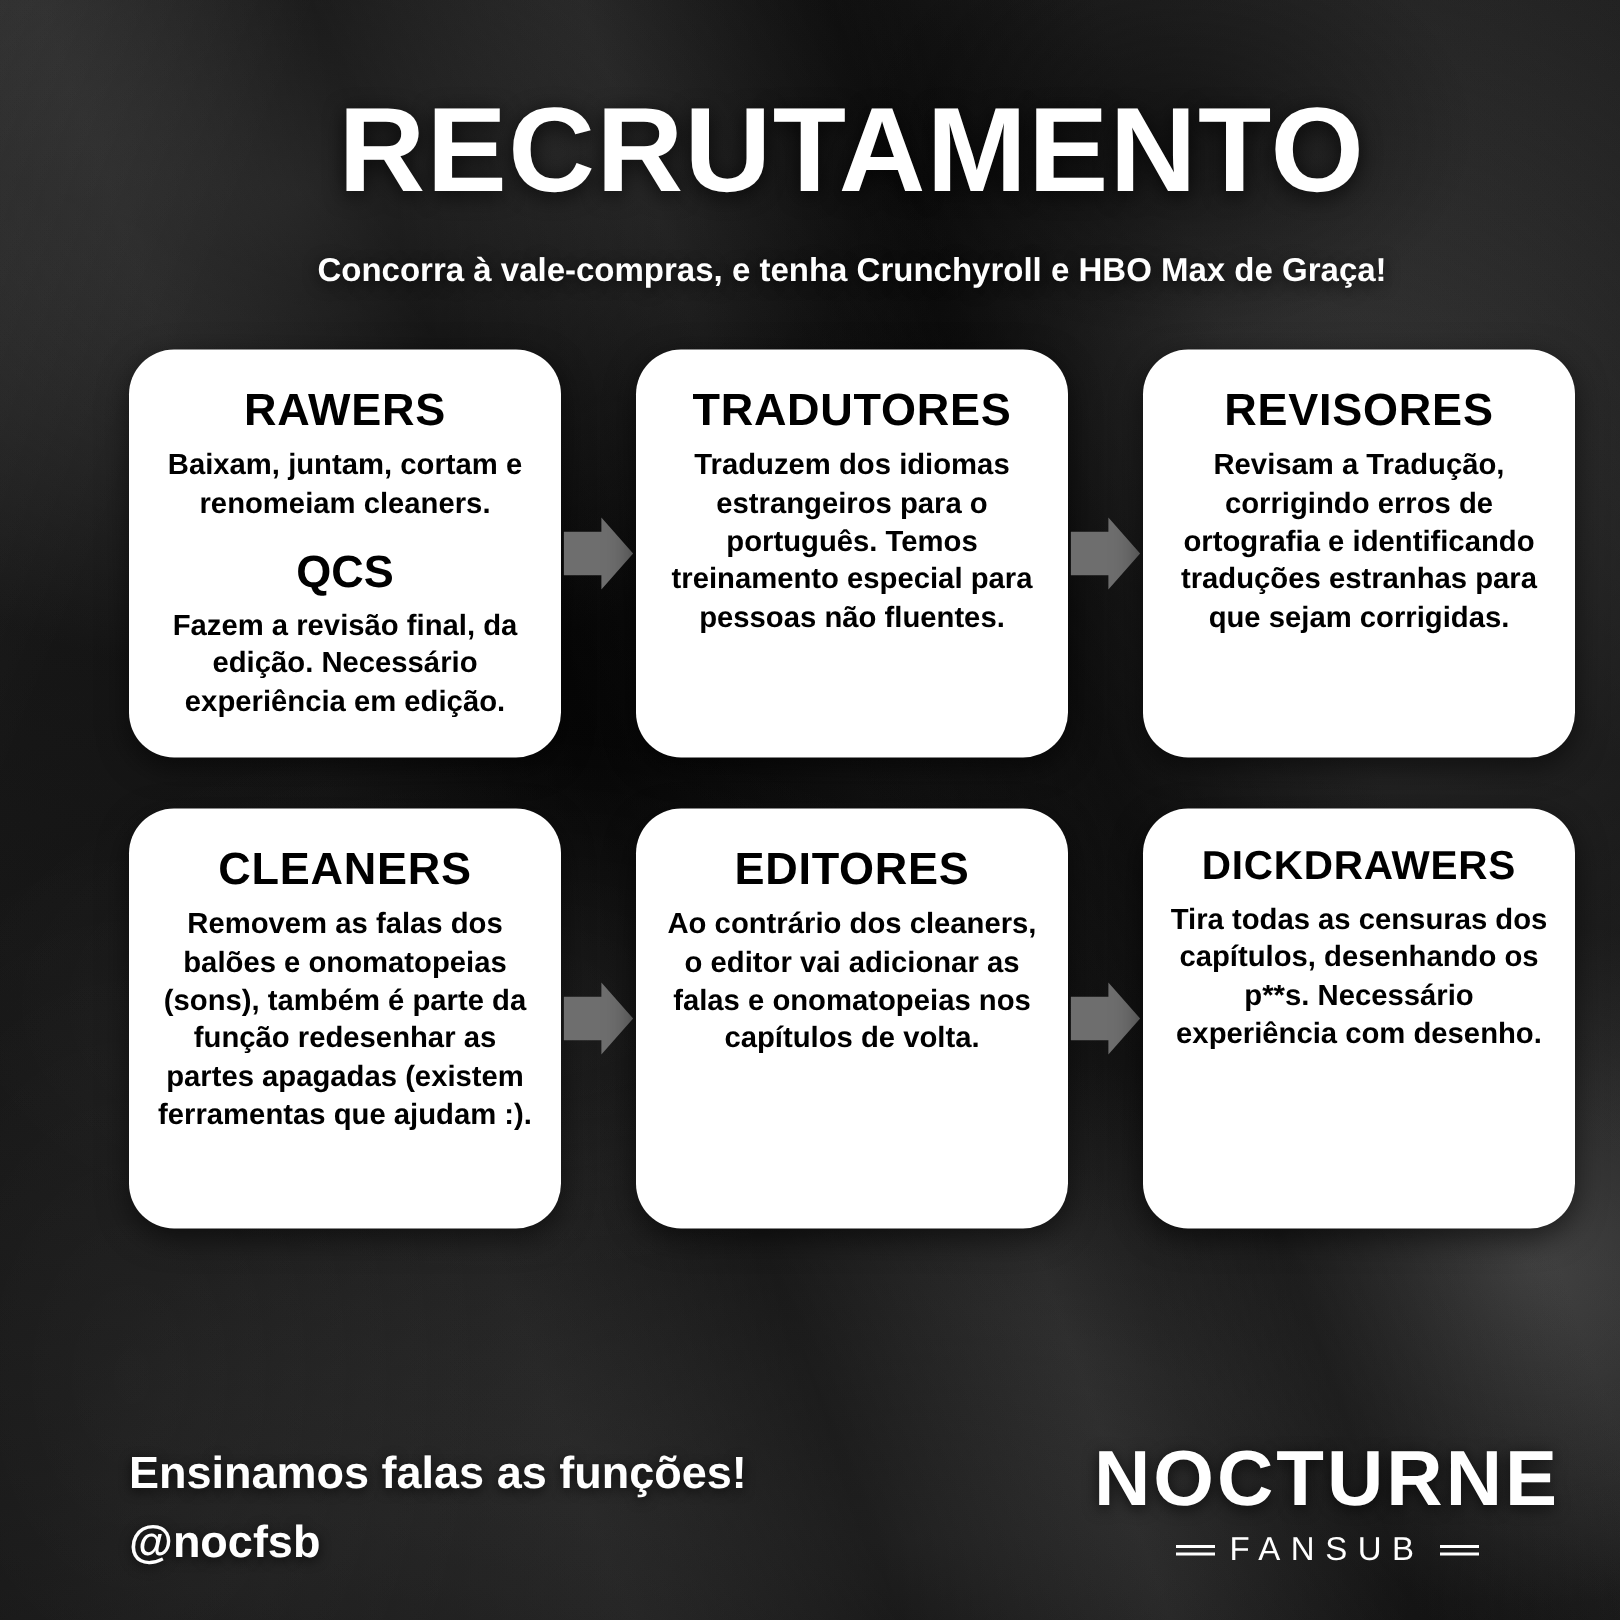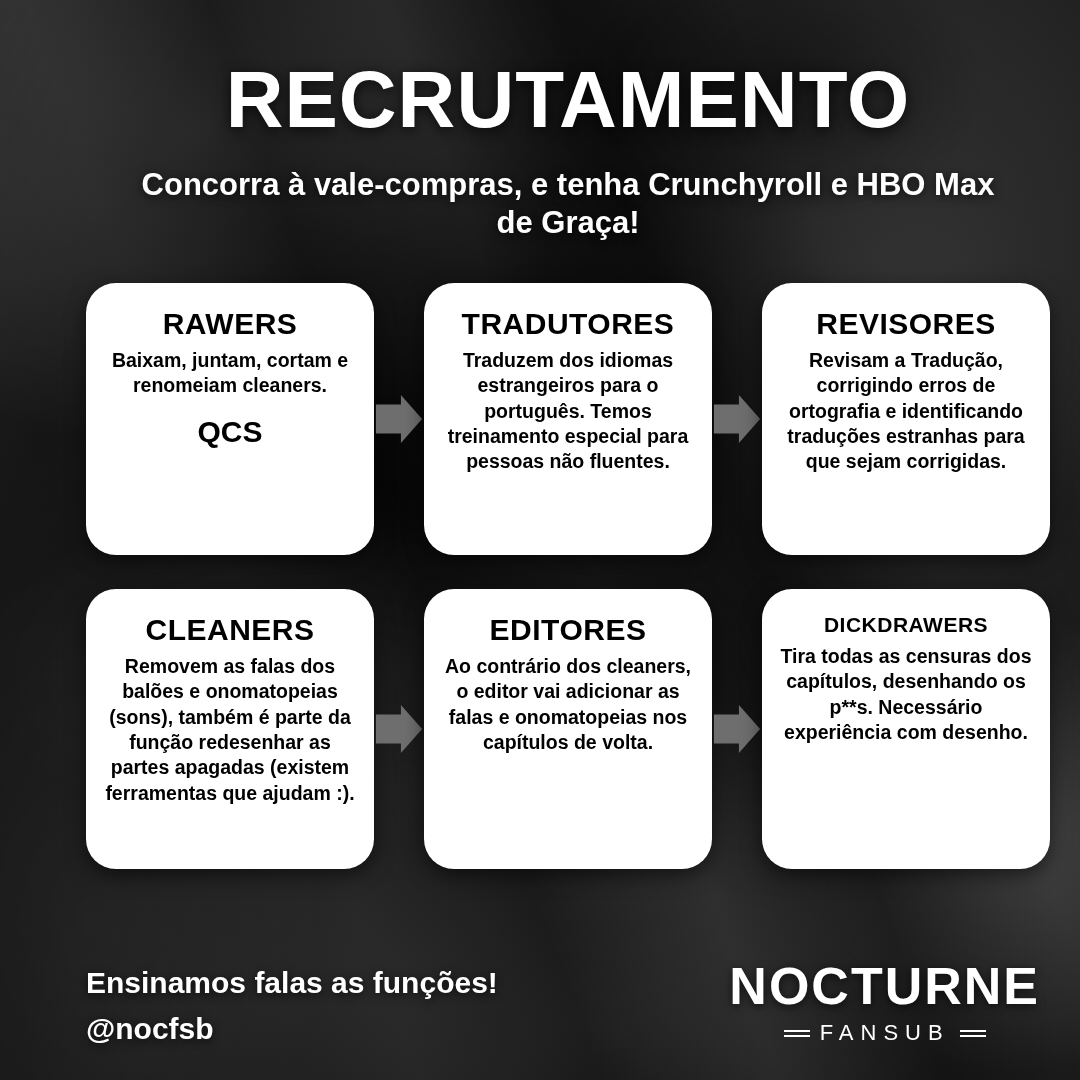--- a/index.html
+++ b/index.html
@@ -66,24 +66,24 @@
     line-height: 0.95;
     font-weight: bold;
     letter-spacing: 1px;
     text-align: center;
     margin: 0;
     text-shadow: 0 3px 14px rgba(0,0,0,0.75);
   }
 
   #subheadline {
     color: #ffffff;
-    font-size: 31px;
+    font-size: 22px;
     line-height: 1.24;
     font-weight: bold;
-    text-align: center;
+    text-align: right;
     margin: 28px auto 0 auto;
     max-width: 880px;
     text-shadow: 0 2px 10px rgba(0,0,0,0.7);
   }
 
   .grid {
     margin-top: 40px;
     display: flex;
     flex-direction: column;
     gap: 34px;
@@ -107,21 +107,21 @@
   }
   .row-2 .card { min-height: 280px; text-align: center; }
 
   .card h3 {
     margin: 4px 0 8px 0;
     font-size: 30px;
     font-weight: bold;
     letter-spacing: 0.5px;
     line-height: 1.1;
   }
-  .card h3.small { font-size: 21px; }
+  .card h3.small { font-size: 27px; }
   .card p {
     margin: 0;
     font-size: 19.5px;
     line-height: 1.30;
     font-weight: bold;
   }
   .card .sub-title {
     margin: 16px 0 6px 0;
     font-size: 30px;
     font-weight: bold;
@@ -202,20 +202,21 @@
     <h2 id="subheadline">Concorra à vale-compras, e tenha Crunchyroll e HBO Max de Graça!</h2>
 
     <div class="grid">
 
       <div class="row row-1">
 
         <div class="card">
           <h3>RAWERS</h3>
           <p>Baixam, juntam, cortam e renomeiam cleaners.</p>
           <div class="sub-title">QCS</div>
+          <p>Fazem a revisão final, da edição. Necessário experiência em edição.</p>
         </div>
 
         <div class="arrow">
           <svg width="52" height="54" viewBox="0 0 52 54" aria-hidden="true">
             <polygon points="2,12 28,12 28,2 50,27 28,52 28,42 2,42" fill="#6e6e6e"></polygon>
           </svg>
         </div>
 
         <div class="card">
           <h3>TRADUTORES</h3>

